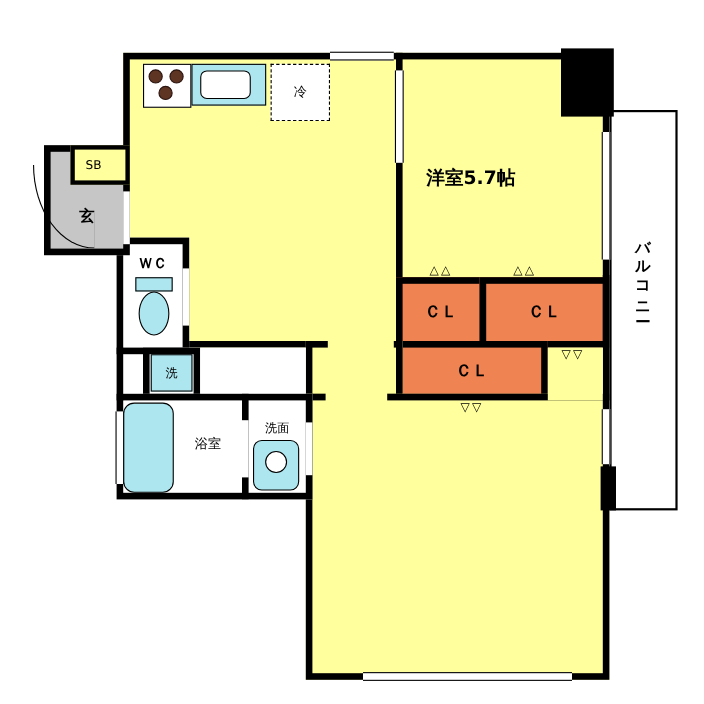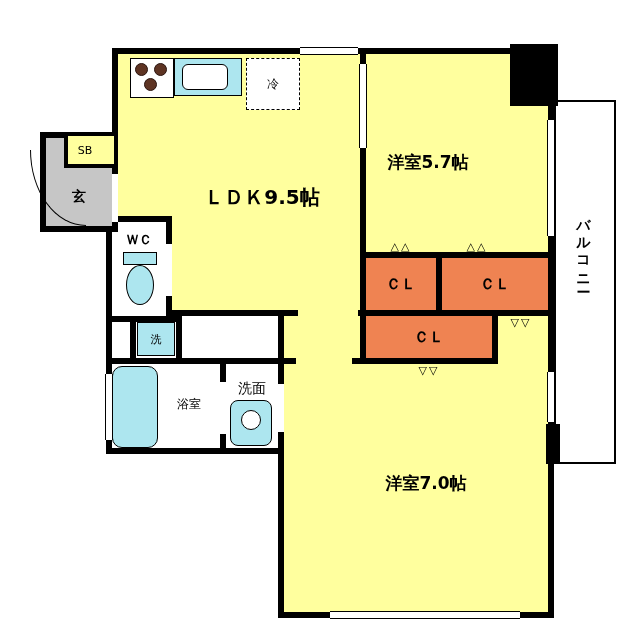--- a/index.html
+++ b/index.html
@@ -74,33 +74,31 @@
   <div class="fxw" style="left:182px;top:64px;width:46px;height:26px;border-radius:6px;z-index:21;"></div>
   <div class="fxw" style="left:246px;top:58px;width:54px;height:52px;border:1.5px dashed #000;"></div>
 
   <div class="fx" style="left:123px;top:252px;width:34px;height:13px;"></div>
   <div class="fx" style="left:126px;top:265px;width:28px;height:40px;border-radius:50%;"></div>
   <div class="fx" style="left:137px;top:322px;width:38px;height:34px;"></div>
   <div class="fx" style="left:112px;top:366px;width:46px;height:82px;border-radius:10px;"></div>
   <div class="fx" style="left:230px;top:400px;width:42px;height:46px;border-radius:8px;"></div>
   <div class="fxw" style="left:241px;top:410px;width:20px;height:20px;border-radius:50%;z-index:21;"></div>
 
-  <div class="lbl" style="left:262px;top:197px;font-size:20px;font-weight:bold;">ＬＤＫ9.5帖</div>
   <div class="lbl" style="left:428px;top:162px;font-size:17px;font-weight:bold;">洋室5.7帖</div>
-  <div class="lbl" style="left:426px;top:483px;font-size:17px;font-weight:bold;">洋室7.0帖</div>
   <div class="lbl vert" style="left:584px;top:248px;font-size:14px;font-weight:bold;">バルコニー</div>
   <div class="lbl" style="left:401px;top:284px;font-size:15px;font-weight:bold;">ＣＬ</div>
   <div class="lbl" style="left:495px;top:284px;font-size:15px;font-weight:bold;">ＣＬ</div>
   <div class="lbl" style="left:429px;top:337px;font-size:15px;font-weight:bold;">ＣＬ</div>
   <div class="lbl" style="left:79px;top:197px;font-size:14px;font-weight:bold;">玄</div>
   <div class="lbl" style="left:85px;top:150px;font-size:11px;">SB</div>
   <div class="lbl" style="left:139px;top:240px;font-size:13px;font-weight:bold;">ＷＣ</div>
   <div class="lbl" style="left:156px;top:339px;font-size:11px;">洗</div>
   <div class="lbl" style="left:189px;top:404px;font-size:12px;">浴室</div>
-  <div class="lbl" style="left:252px;top:389px;font-size:14px;">洗面</div>
+  <div class="lbl" style="left:252px;top:389px;font-size:11px;">洗面</div>
   <div class="lbl" style="left:273px;top:84px;font-size:12px;">冷</div>
 
   <div class="mark" style="left:401px;top:246px;">△△</div>
   <div class="mark" style="left:477px;top:246px;">△△</div>
   <div class="mark" style="left:429px;top:370px;">▽▽</div>
   <div class="mark" style="left:521px;top:322px;">▽▽</div>
 
 </div>
 
 </body></html>

